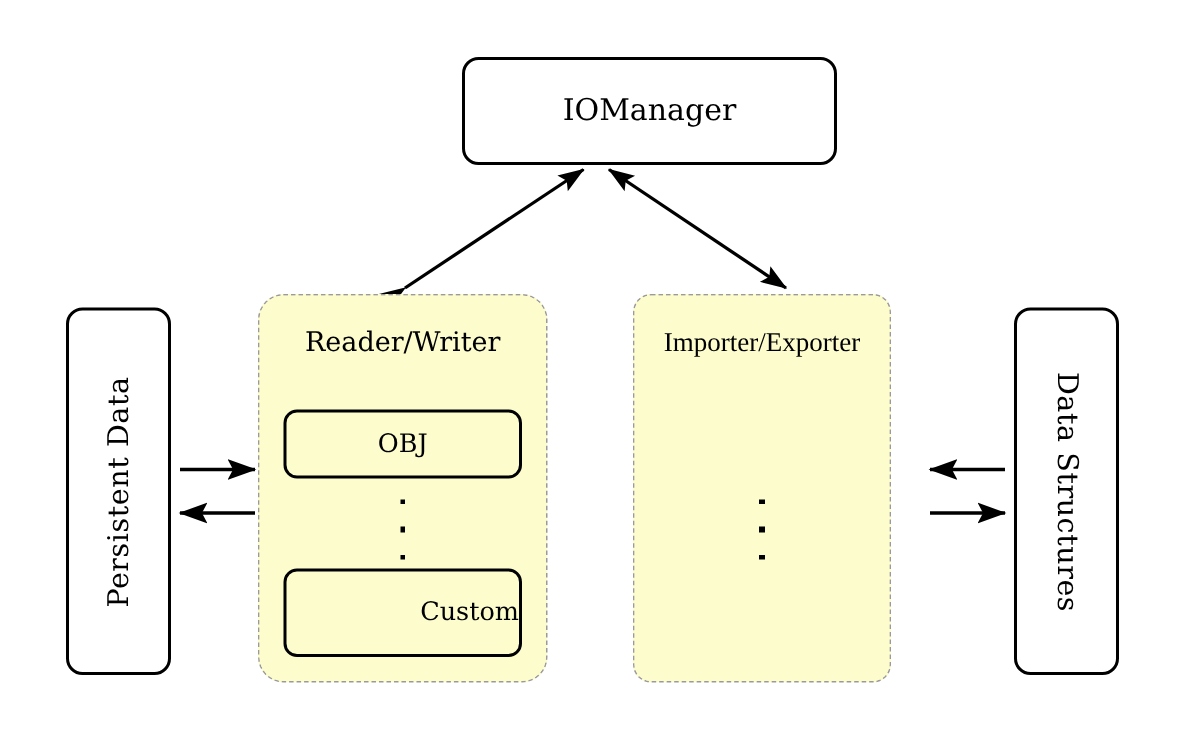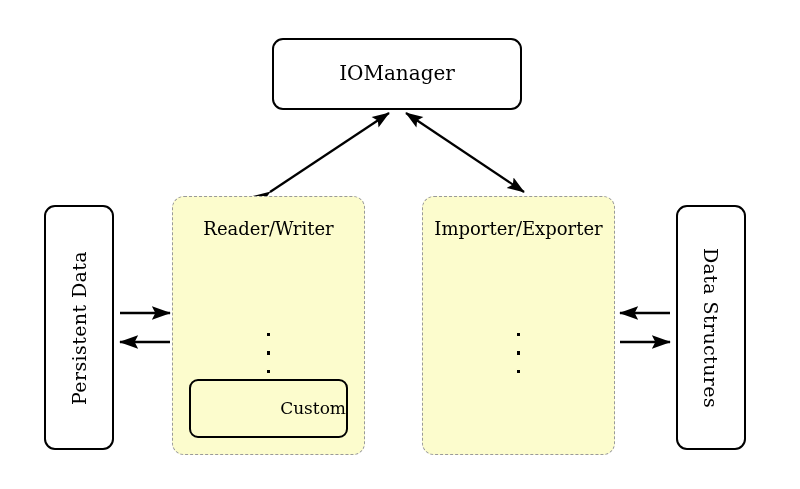--- a/index.html
+++ b/index.html
@@ -34,20 +34,21 @@
     position: absolute;
     box-sizing: border-box;
     border: 2.2px solid #000000;
     border-radius: 9px;
     background: #ffffff;
     display: flex;
     align-items: center;
     justify-content: center;
     text-align: center;
     line-height: 1.18;
+    margin-left: 36px;
   }
 
   #io-manager {
     left: 272px;
     top: 38px;
     width: 250px;
     height: 72px;
     font-size: 20px;
     border-radius: 11px;
   }
@@ -90,22 +91,22 @@
   
   .group {
     position: absolute;
     box-sizing: border-box;
     border: 1.6px dashed #9a9a9a;
     border-radius: 12px;
     background: #fcfccd;
     top: 196px;
     height: 259px;
   }
-  #group-readerwriter { left: 172px; width: 193px; }
-  #group-importer     { left: 422px; width: 193px; }
+  #group-readerwriter { left: 172px; width: 193px; border-radius: 17px; }
+  #group-importer     { left: 422px; width: 172px; font-family: Liberation Serif, serif; }
 
   .group-title {
     position: absolute;
     left: 0;
     right: 0;
     top: 21px;
     text-align: center;
     font-size: 18px;
     white-space: nowrap;
   }
@@ -184,20 +185,23 @@
     <span class="vtext">Persistent Data</span>
   </div>
 
   <div class="side-box" id="data-structures">
     <span class="vtext">Data Structures</span>
   </div>
 
   <div class="group" id="group-readerwriter">
     <div class="group-title">Reader/Writer</div>
 
+    <div class="inner-box top">
+      <span>OBJ</span>
+    </div>
 
     <div class="vdots">
       <i></i>
       <i></i>
       <i></i>
     </div>
 
     <div class="inner-box bottom">
       <span>
         <span>Custom</span><br>

